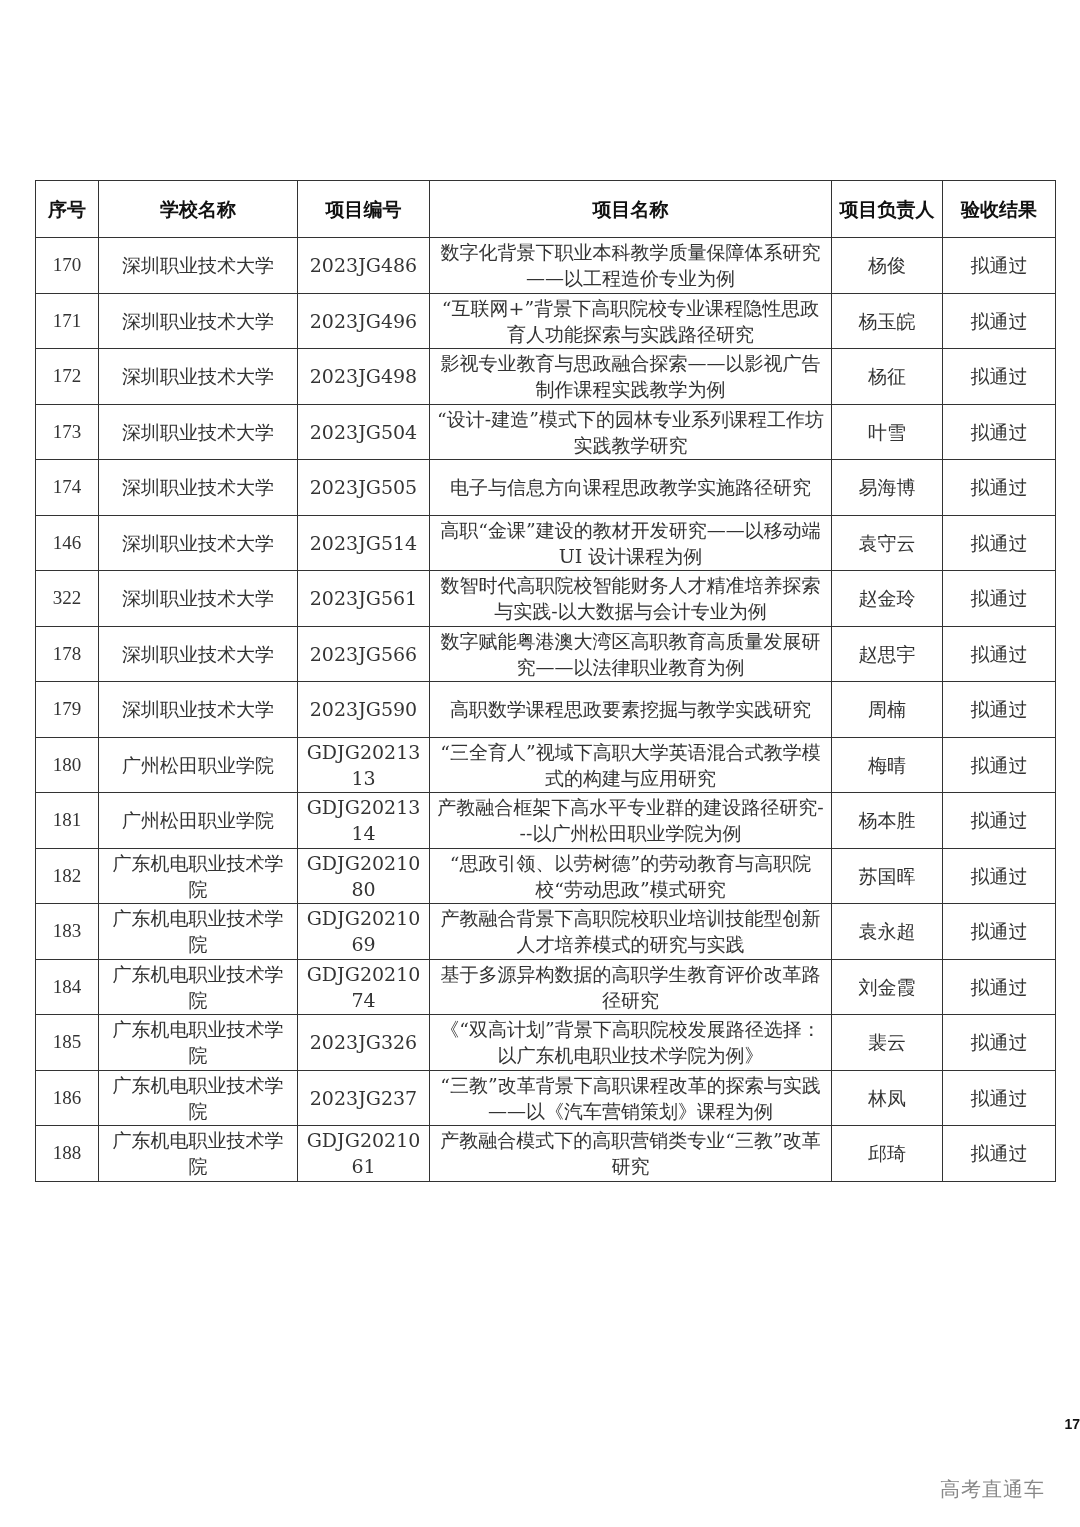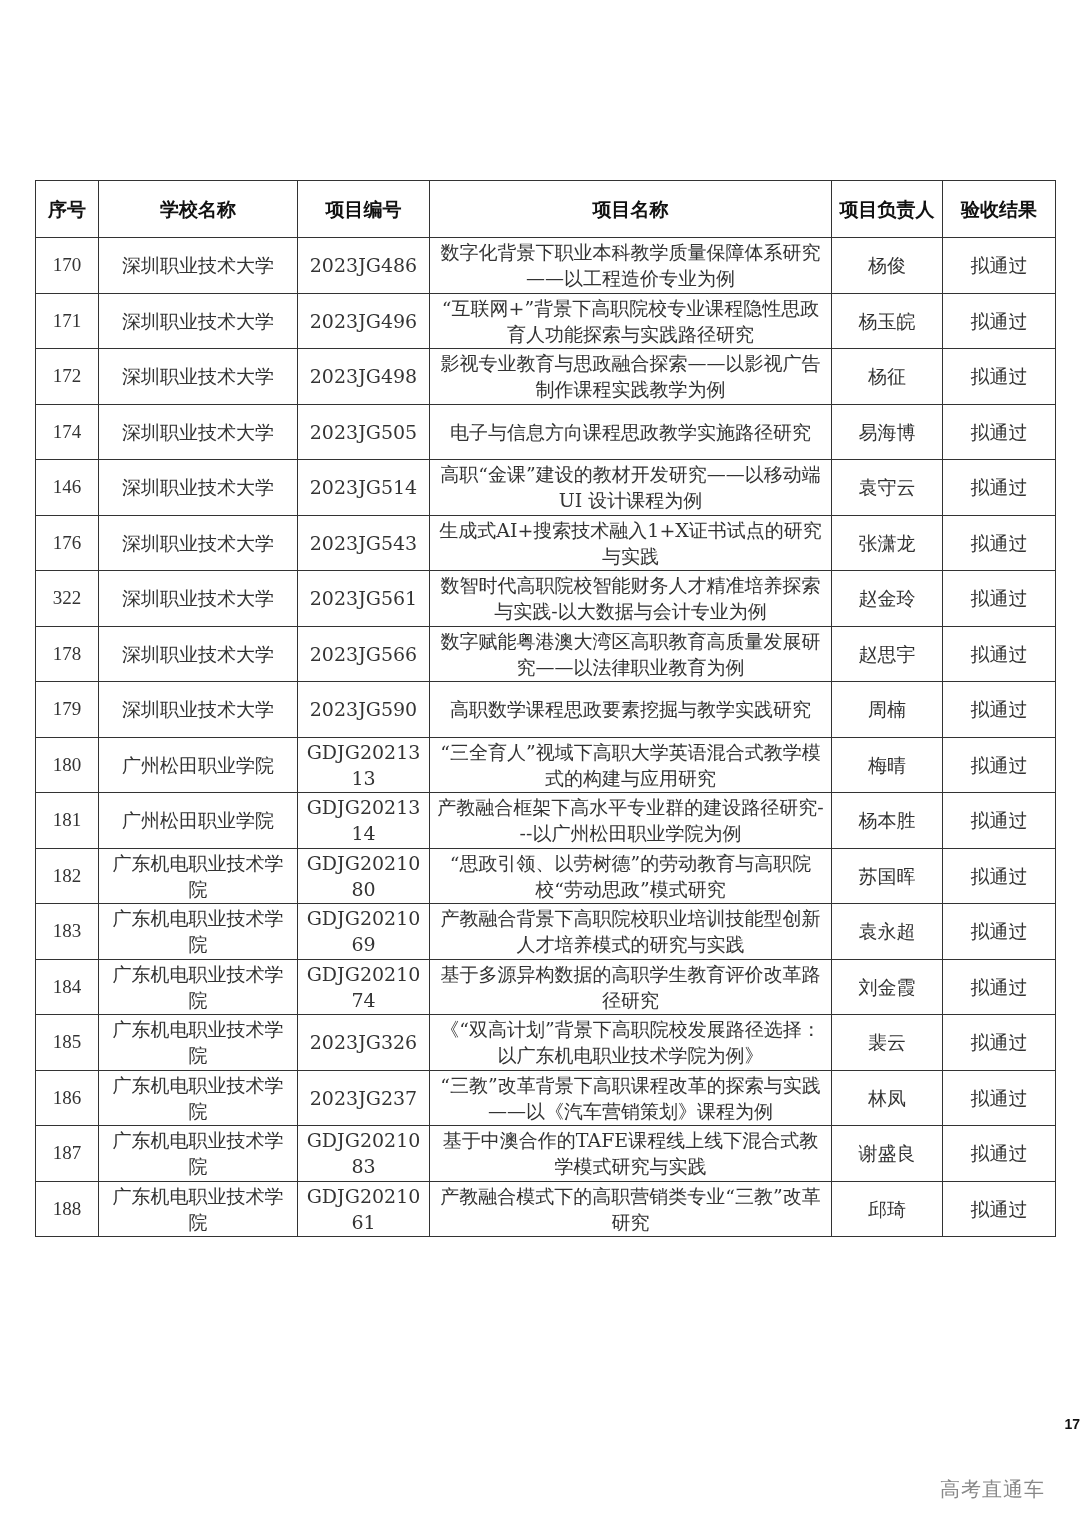--- a/index.html
+++ b/index.html
@@ -55,41 +55,41 @@
       </tr>
       <tr>
         <td class="idx">172</td>
         <td class="school">深圳职业技术大学</td>
         <td class="code">2023JG498</td>
         <td class="title">影视专业教育与思政融合探索——以影视广告制作课程实践教学为例</td>
         <td class="leader">杨征</td>
         <td class="result">拟通过</td>
       </tr>
       <tr>
+        <td class="idx">173</td>
+        <td class="school">深圳职业技术大学</td>
+        <td class="code">2023JG504</td>
+        <td class="title">“设计-建造”模式下的园林专业系列课程工作坊实践教学研究</td>
+        <td class="leader">叶雪</td>
+        <td class="result">拟通过</td>
+      </tr>
+      <tr>
         <td class="idx">174</td>
         <td class="school">深圳职业技术大学</td>
         <td class="code">2023JG505</td>
         <td class="title">电子与信息方向课程思政教学实施路径研究</td>
         <td class="leader">易海博</td>
         <td class="result">拟通过</td>
       </tr>
       <tr>
         <td class="idx">146</td>
         <td class="school">深圳职业技术大学</td>
         <td class="code">2023JG514</td>
         <td class="title">高职“金课”建设的教材开发研究——以移动端UI 设计课程为例</td>
         <td class="leader">袁守云</td>
-        <td class="result">拟通过</td>
-      </tr>
-      <tr>
-        <td class="idx">176</td>
-        <td class="school">深圳职业技术大学</td>
-        <td class="code">2023JG543</td>
-        <td class="title">生成式AI+搜索技术融入1+X证书试点的研究与实践</td>
-        <td class="leader">张潇龙</td>
         <td class="result">拟通过</td>
       </tr>
       <tr>
         <td class="idx">322</td>
         <td class="school">深圳职业技术大学</td>
         <td class="code">2023JG561</td>
         <td class="title">数智时代高职院校智能财务人才精准培养探索与实践-以大数据与会计专业为例</td>
         <td class="leader">赵金玲</td>
         <td class="result">拟通过</td>
       </tr>
@@ -159,28 +159,20 @@
       </tr>
       <tr>
         <td class="idx">186</td>
         <td class="school">广东机电职业技术学院</td>
         <td class="code">2023JG237</td>
         <td class="title">“三教”改革背景下高职课程改革的探索与实践——以《汽车营销策划》课程为例</td>
         <td class="leader">林凤</td>
         <td class="result">拟通过</td>
       </tr>
       <tr>
-        <td class="idx">187</td>
-        <td class="school">广东机电职业技术学院</td>
-        <td class="code">GDJG2021083</td>
-        <td class="title">基于中澳合作的TAFE课程线上线下混合式教学模式研究与实践</td>
-        <td class="leader">谢盛良</td>
-        <td class="result">拟通过</td>
-      </tr>
-      <tr>
         <td class="idx">188</td>
         <td class="school">广东机电职业技术学院</td>
         <td class="code">GDJG2021061</td>
         <td class="title">产教融合模式下的高职营销类专业“三教”改革研究</td>
         <td class="leader">邱琦</td>
         <td class="result">拟通过</td>
       </tr>
     </tbody>
 </table>
 

